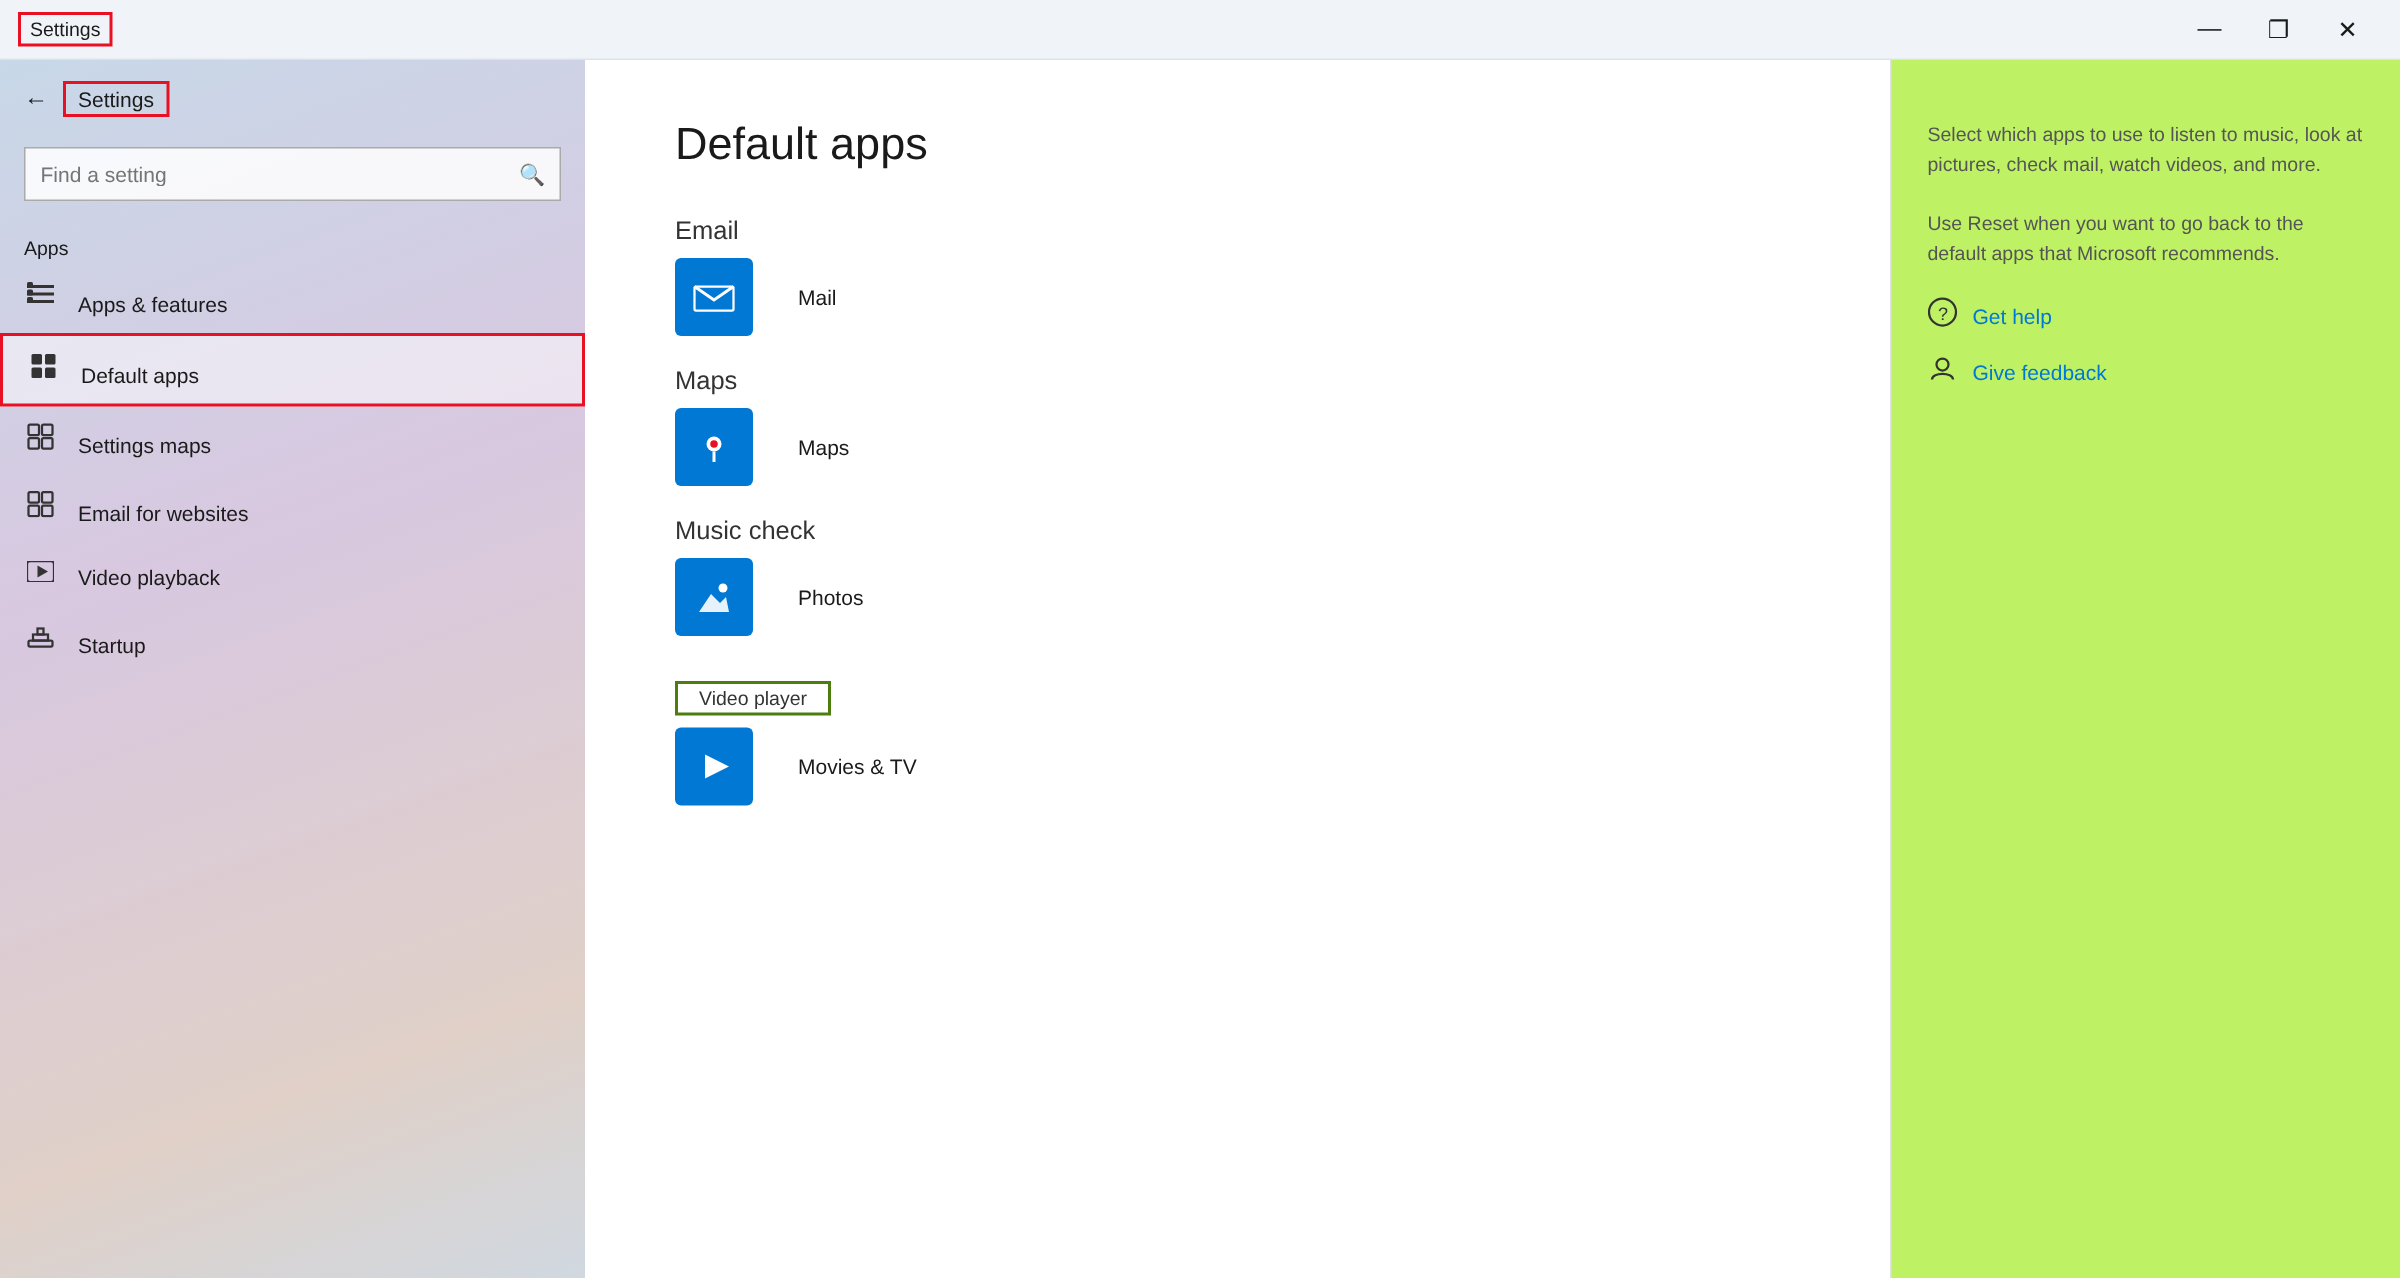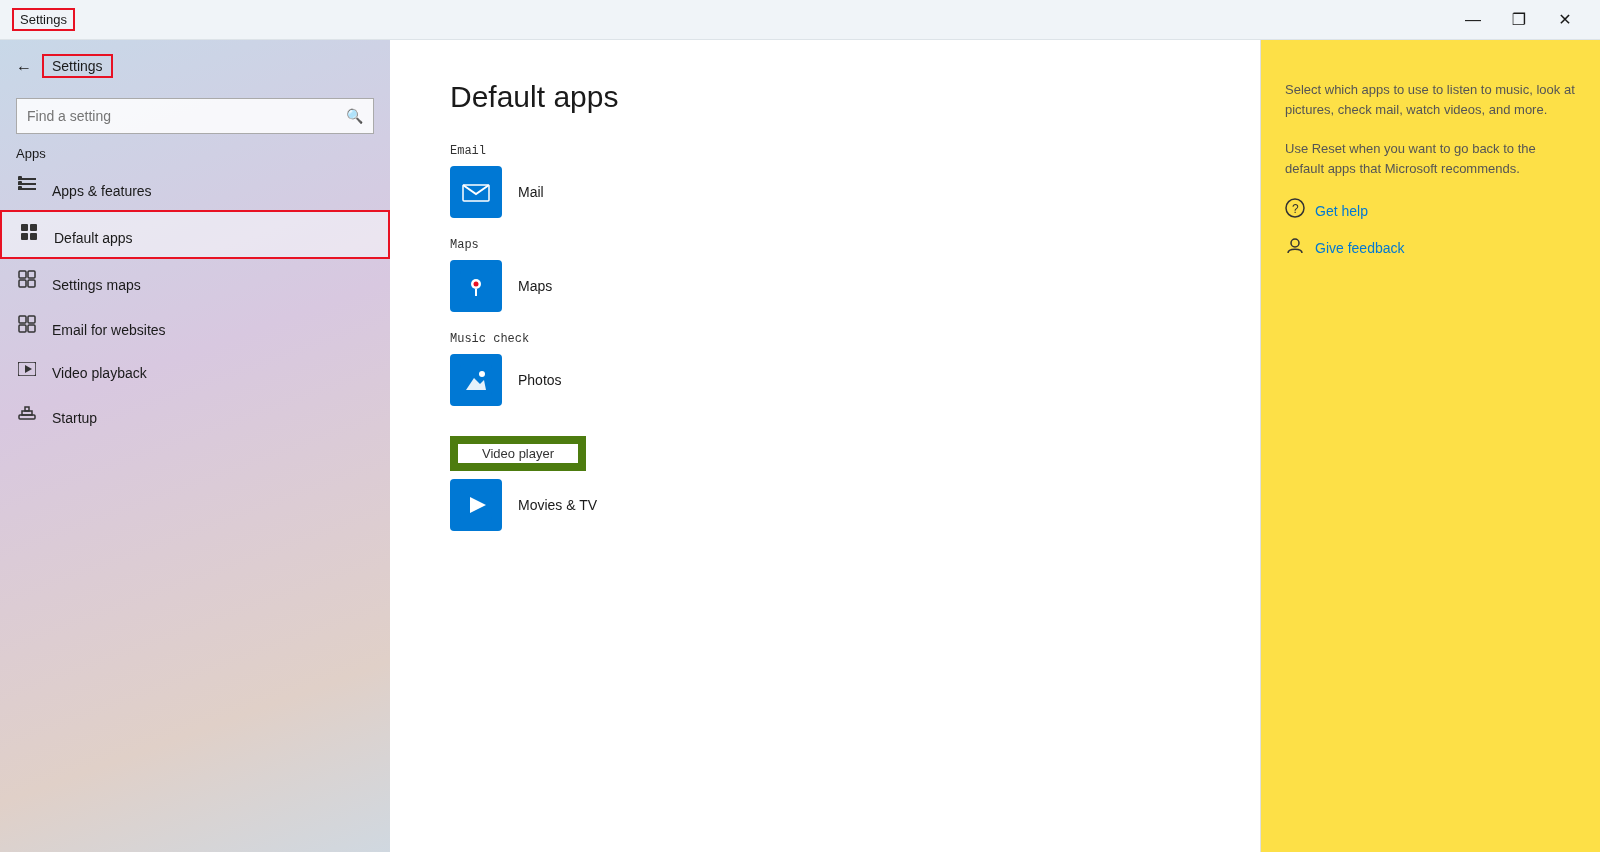--- a/index.html
+++ b/index.html
@@ -72,21 +72,21 @@
       color: #1a1a1a;
     }
     .sidebar-settings-label {
       font-size: 14px;
       font-weight: 500;
       border: 2px solid #e81123;
       padding: 2px 8px;
       color: #1a1a1a;
     }
     .sidebar-search {
-      margin: 6px 16px 4px 16px;
+      margin: 6px 16px 16px 16px;
       position: relative;
     }
     .sidebar-search input {
       width: 100%;
       height: 36px;
       padding: 0 36px 0 10px;
       border: 1px solid #aaa;
       background: rgba(255,255,255,0.85);
       font-size: 14px;
       color: #555;
@@ -134,30 +134,29 @@
       overflow-y: auto;
       padding: 40px 60px 40px 60px;
     }
     .main-title {
       font-size: 30px;
       font-weight: 300;
       color: #1a1a1a;
       margin-bottom: 30px;
     }
     .section-label {
-      font-size: 12px;
+      font-size: 17px;
       color: #333;
       margin-bottom: 8px;
       margin-top: 20px;
-      font-family: Liberation Mono, monospace;
     }
     .app-item {
       display: flex;
       align-items: center;
-      gap: 16px;
+      gap: 30px;
       margin-bottom: 20px;
       cursor: pointer;
     }
     .app-icon {
       width: 52px;
       height: 52px;
       border-radius: 4px;
       display: flex;
       align-items: center;
       justify-content: center;
@@ -169,34 +168,34 @@
     .app-icon.photos-icon { background: #0078d4; }
     .app-icon.movies-icon { background: #0078d4; }
     .app-name {
       font-size: 14px;
       color: #1a1a1a;
     }
     .category-gap { margin-top: 10px; }
 
     .video-player-label {
       display: inline-block;
-      border: 8px solid #4d7c0f;
-      padding: 2px 24px;
+      border: 2px solid #4d7c0f;
+      padding: 2px 14px;
       font-size: 13px;
       color: #333;
       margin-top: 10px;
       margin-bottom: 8px;
       text-align: center;
     }
 
     
     .right-panel {
       width: 340px;
       min-width: 340px;
-      background: #fde047;
+      background: #bef264;
       padding: 40px 24px 24px 24px;
       border-left: 1px solid #e0e0e0;
       display: flex;
       flex-direction: column;
       gap: 0;
     }
     .right-panel-desc {
       font-size: 13px;
       color: #555;
       line-height: 1.5;

